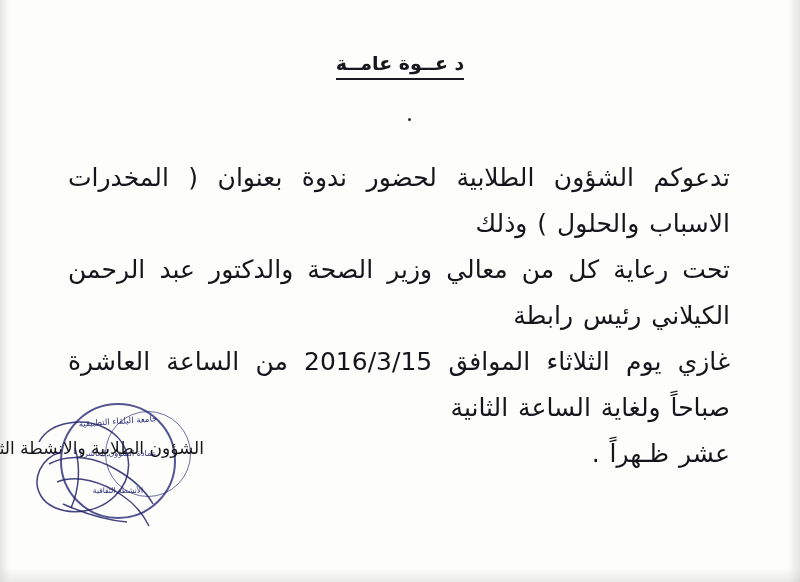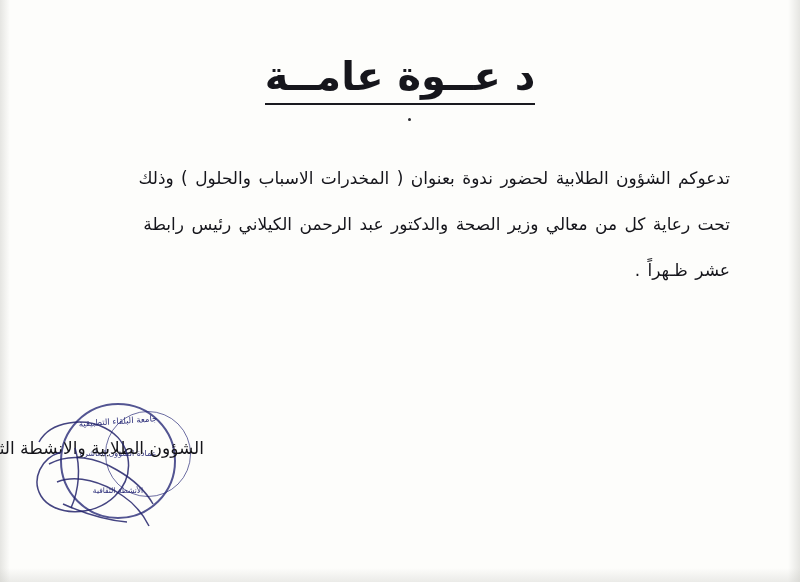--- a/index.html
+++ b/index.html
@@ -46,21 +46,21 @@
   .title-wrap {
     position: absolute;
     top: 52px;
     left: 0;
     width: 100%;
     text-align: center;
   }
   .doc-title {
     display: inline-block;
     font-family: "DejaVu Sans", sans-serif;
-    font-size: 40px;
+    font-size: 19px;
     font-weight: bold;
     color: #16161c;
     letter-spacing: 4px;
     border-bottom: 2px solid #1a1a20;
     padding-bottom: 3px;
     line-height: 1.2;
   }
   .title-dot {
     position: absolute;
     top: 118px;
@@ -71,21 +71,21 @@
     border-radius: 50%;
   }
   .body-text {
     position: absolute;
     top: 155px;
     right: 70px;
     width: 662px;
     text-align: justify;
     text-align-last: right;
     font-family: "DejaVu Sans", sans-serif;
-    font-size: 17px;
+    font-size: 25px;
     line-height: 46px;
     color: #15151b;
     word-spacing: 2px;
   }
   .body-text p {
     margin: 0;
   }
   .stamp-area {
     position: absolute;
     top: 398px;
@@ -182,20 +182,21 @@
   <div class="scan-edge-bottom"></div>
 
   <div class="title-wrap">
     <span class="doc-title">د عــوة عامــة</span>
   </div>
   <div class="title-dot"></div>
 
   <div class="body-text">
     <p>تدعوكم الشؤون الطلابية لحضور ندوة بعنوان ( المخدرات الاسباب والحلول ) وذلك</p>
     <p>تحت رعاية كل من معالي وزير الصحة والدكتور عبد الرحمن الكيلاني رئيس رابطة</p>
+    <p>غازي يوم الثلاثاء الموافق 2016/3/15 من الساعة العاشرة صباحاً ولغاية الساعة الثانية</p>
     <p>عشر ظـهراً .</p>
   </div>
 
   <div class="stamp-area">
     <div class="stamp-circle"></div>
     <div class="stamp-circle-inner"></div>
     <div class="stamp-text-top">جامعة البلقاء التطبيقية</div>
     <div class="stamp-text-mid">عمادة الشؤون العاشرة</div>
     <div class="stamp-text-bottom">الأنشطة الثقافية</div>
   </div>

